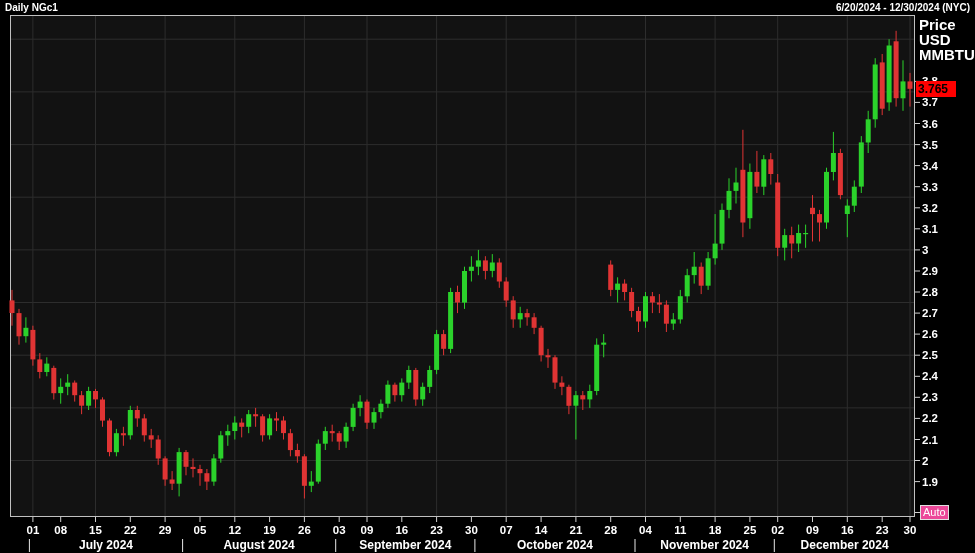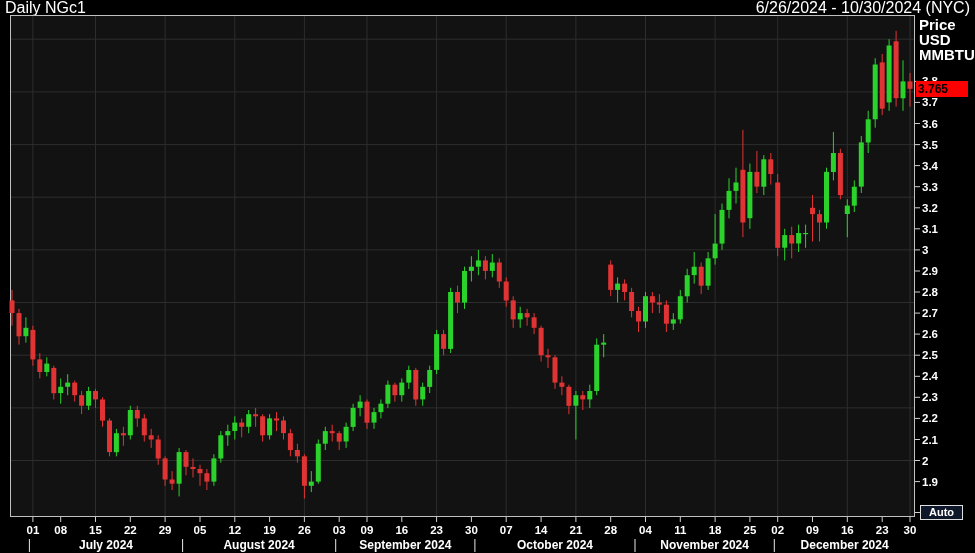--- a/index.html
+++ b/index.html
@@ -1,37 +1,37 @@
 <!DOCTYPE html>
 <html><head>
 <meta charset="utf-8">
 <style>
   html,body{margin:0;padding:0;background:#000;}
   #screen{position:relative;width:975px;height:553px;background:#000;overflow:hidden;
           font-family:"Liberation Sans",sans-serif;}
   #topbar{position:absolute;left:0;top:0;width:975px;height:15px;display:flex;
           justify-content:space-between;align-items:center;padding:0 5px;box-sizing:border-box;}
-  #topbar .t{color:#fff;font-size:16px;font-weight:normal;white-space:nowrap;}
+  #topbar .t{color:#fff;font-size:10px;font-weight:bold;white-space:nowrap;}
   #chart-svg{position:absolute;left:0;top:0;}
   #units{position:absolute;left:919px;top:17px;color:#fff;font-size:15px;font-weight:bold;line-height:15px;}
-  #badge{position:absolute;left:916px;width:52px;height:16px;color:#000;font-size:12px;
+  #badge{position:absolute;left:916px;width:40px;height:16px;color:#000;font-size:12px;
          font-weight:bold;line-height:16px;padding-left:2px;box-sizing:border-box;}
   #auto-btn{position:absolute;left:920px;top:505px;border:1px solid #e0e0e0;color:#fff;
-            font-size:11px;font-weight:bold;line-height:12px;height:13px;padding:0 8px;
-            background:#0f172a;cursor:pointer;}
+            font-size:11px;font-weight:normal;line-height:12px;height:13px;padding:0 2px;
+            background:#ec4899;cursor:pointer;}
   #auto-tick{position:absolute;left:915px;top:512px;width:5px;height:1px;background:#d0d0d0;}
 </style>
 </head>
 <body>
 
 <div id="screen">
 
   <div id="topbar">
     <span class="t">Daily NGc1</span>
-    <span class="t">6/26/2024 - 10/30/2024 (NYC)</span>
+    <span class="t">6/20/2024 - 12/30/2024 (NYC)</span>
   </div>
 
   <svg id="chart-svg" width="975" height="553">
       <rect x="10.5" y="15.5" width="904" height="501" fill="#121212" stroke="#c0c0c0" stroke-width="1"></rect>
       <line x1="11" x2="914" y1="460.5" y2="460.5" stroke="#2d2d2d" stroke-width="1"></line>
       <line x1="11" x2="914" y1="407.9" y2="407.9" stroke="#2d2d2d" stroke-width="1"></line>
       <line x1="11" x2="914" y1="355.2" y2="355.2" stroke="#2d2d2d" stroke-width="1"></line>
       <line x1="11" x2="914" y1="302.5" y2="302.5" stroke="#2d2d2d" stroke-width="1"></line>
       <line x1="11" x2="914" y1="249.9" y2="249.9" stroke="#2d2d2d" stroke-width="1"></line>
       <line x1="11" x2="914" y1="197.2" y2="197.2" stroke="#2d2d2d" stroke-width="1"></line>

